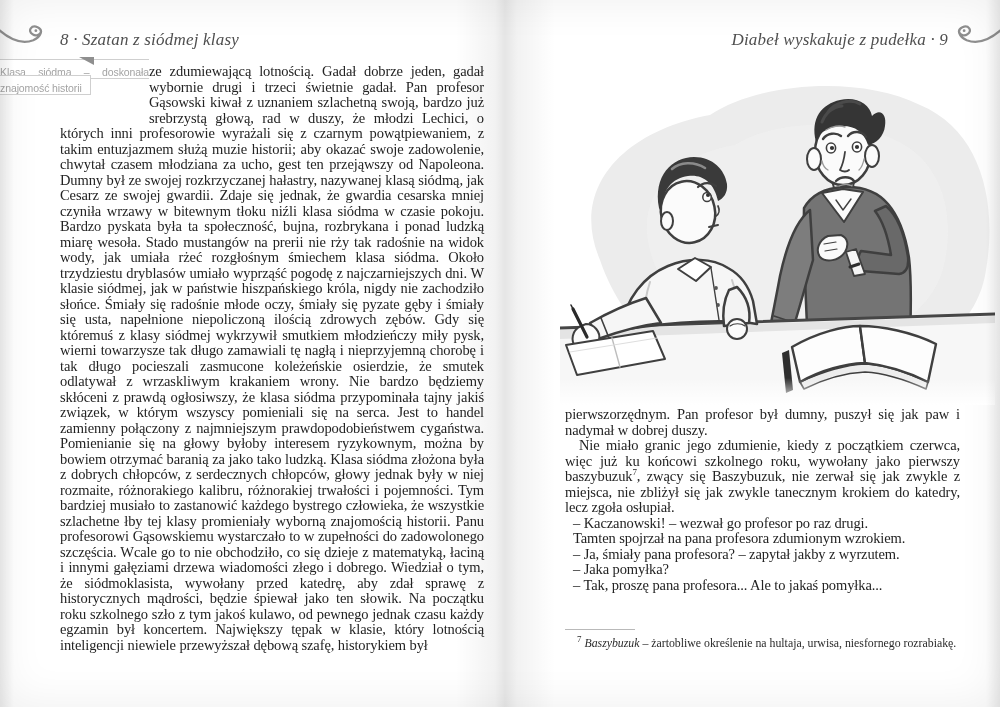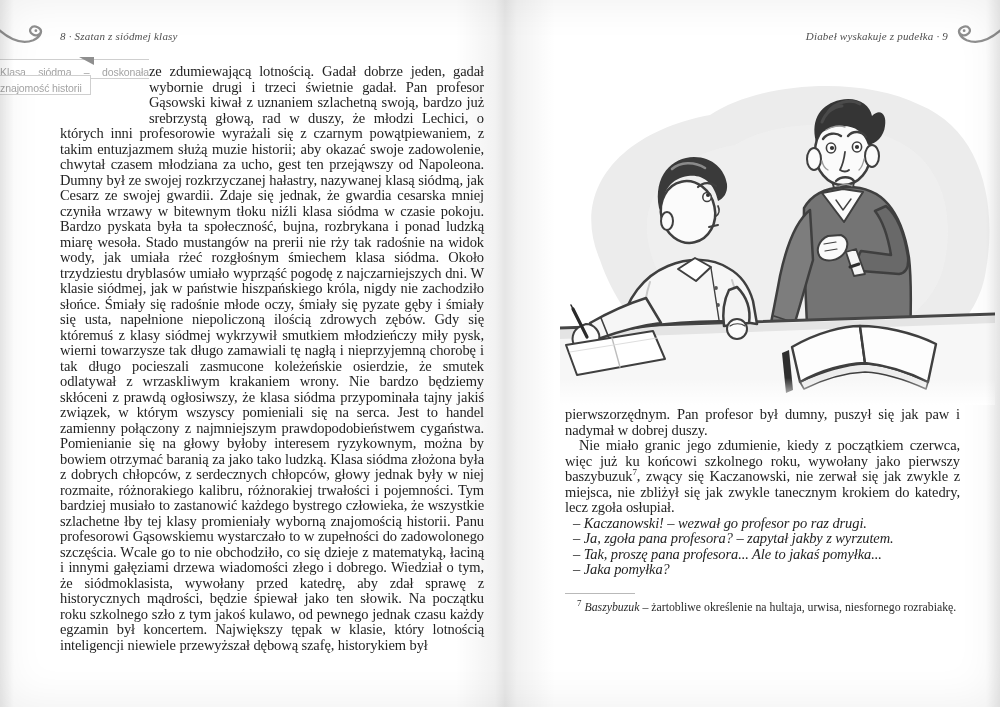--- a/index.html
+++ b/index.html
@@ -12,21 +12,21 @@
   }
   
   .gutter{
     position:absolute;left:455px;top:0;width:100px;height:707px;pointer-events:none;
     background:linear-gradient(to right,rgba(0,0,0,0) 0%,rgba(0,0,0,0.05) 40%,rgba(0,0,0,0.10) 50%,rgba(0,0,0,0.05) 62%,rgba(0,0,0,0) 100%);
   }
   .edge-left{position:absolute;left:0;top:0;width:14px;height:707px;background:linear-gradient(to right,rgba(0,0,0,0.08),rgba(0,0,0,0));}
   .edge-right{position:absolute;right:0;top:0;width:14px;height:707px;background:linear-gradient(to left,rgba(0,0,0,0.08),rgba(0,0,0,0));}
 
   .running-head{
-    position:absolute;top:30px;font-style:italic;font-size:11px;color:#4f4f4f;letter-spacing:0.2px;
+    position:absolute;top:30px;font-style:italic;font-size:17px;color:#4f4f4f;letter-spacing:0.2px;
   }
   .running-head.left{left:60px;}
   .running-head.right{right:52px;}
 
   .ornament{position:absolute;top:22px;width:52px;height:26px;color:#8d8d8d;}
   .ornament.left{left:-4px;}
   .ornament.right{right:-4px;transform:scaleX(-1);}
 
   
   .body-left{
@@ -48,25 +48,25 @@
   }
 
   
   .illustration{position:absolute;left:560px;top:60px;width:435px;height:345px;}
   .body-right{
     position:absolute;left:565px;top:407px;width:395px;
     font-size:14.5px;line-height:15.5px;text-align:justify;letter-spacing:-0.1px;
   }
   .body-right p{margin:0;}
   .body-right p.indent{text-indent:14px;}
-  .body-right p.dlg{text-indent:8px;font-style:italic;}
+  .body-right p.dlg{text-indent:8px;}
   sup{font-size:9px;line-height:0;vertical-align:super;}
 
   .footnote{
-    position:absolute;left:565px;top:593px;width:400px;
+    position:absolute;left:565px;top:629px;width:400px;
     font-size:11.8px;line-height:14px;color:#2a2a2a;
   }
   .footnote .rule{width:70px;height:1px;background:#b9b9b9;margin:0 0 6px 0;}
   .footnote .fn-text{padding-left:12px;}
   .footnote .term{font-style:italic;}
 </style>
 </head>
 <body>
 
 <div class="spread">
@@ -202,25 +202,26 @@
         <path d="M158 146 C160 150 159 154 156 156" stroke="#3f3f3f" stroke-width="1.7" fill="none"></path>
         <path d="M149 167 L158 165" stroke="#3f3f3f" stroke-width="2" fill="none"></path>
       </g>
 
       <rect x="0" y="318" width="435" height="27" fill="url(#fadeBottom)"></rect>
     </g>
   </svg>
 
   <div class="body-right">
     <p>pierwszorzędnym. Pan profesor był dumny, puszył się jak paw i nadymał w dobrej duszy.</p>
-    <p class="indent"><span>Nie miało granic jego zdumienie, kiedy z początkiem czerwca, więc już ku końcowi szkolnego roku, wywołany jako pierwszy baszybuzuk</span><sup>7</sup><span>, zwący się Kaczanowski, nie zerwał się jak zwykle z miejsca, nie zbliżył się jak zwykle tanecznym krokiem do katedry, lecz zgoła osłupiał.</span></p>
+    <p class="indent"><span>Nie miało granic jego zdumienie, kiedy z początkiem czerwca, więc już ku końcowi szkolnego roku, wywołany jako pierwszy baszybuzuk</span><sup>7</sup><span>, zwący się Baszybuzuk, nie zerwał się jak zwykle z miejsca, nie zbliżył się jak zwykle tanecznym krokiem do katedry, lecz zgoła osłupiał.</span></p>
     <p class="dlg">– Kaczanowski! – wezwał go profesor po raz drugi.</p>
-    <p class="dlg">– Ja, zgoła pana profesora? – zapytał jakby z wyrzutem.</p>
+    <p class="dlg">Tamten spojrzał na pana profesora zdumionym wzrokiem.</p>
+    <p class="dlg">– Ja, śmiały pana profesora? – zapytał jakby z wyrzutem.</p>
+    <p class="dlg">– Jaka pomyłka?</p>
     <p class="dlg">– Tak, proszę pana profesora... Ale to jakaś pomyłka...</p>
-    <p class="dlg">– Jaka pomyłka?</p>
   </div>
 
   <div class="footnote">
     <div class="rule"></div>
     <div class="fn-text"><sup>7</sup>&nbsp;<span class="term">Baszybuzuk</span><span> – żartobliwe określenie na hultaja, urwisa, niesfornego rozrabiakę.</span></div>
   </div>
 
   <div class="gutter"></div>
   <div class="edge-left"></div>
   <div class="edge-right"></div>

